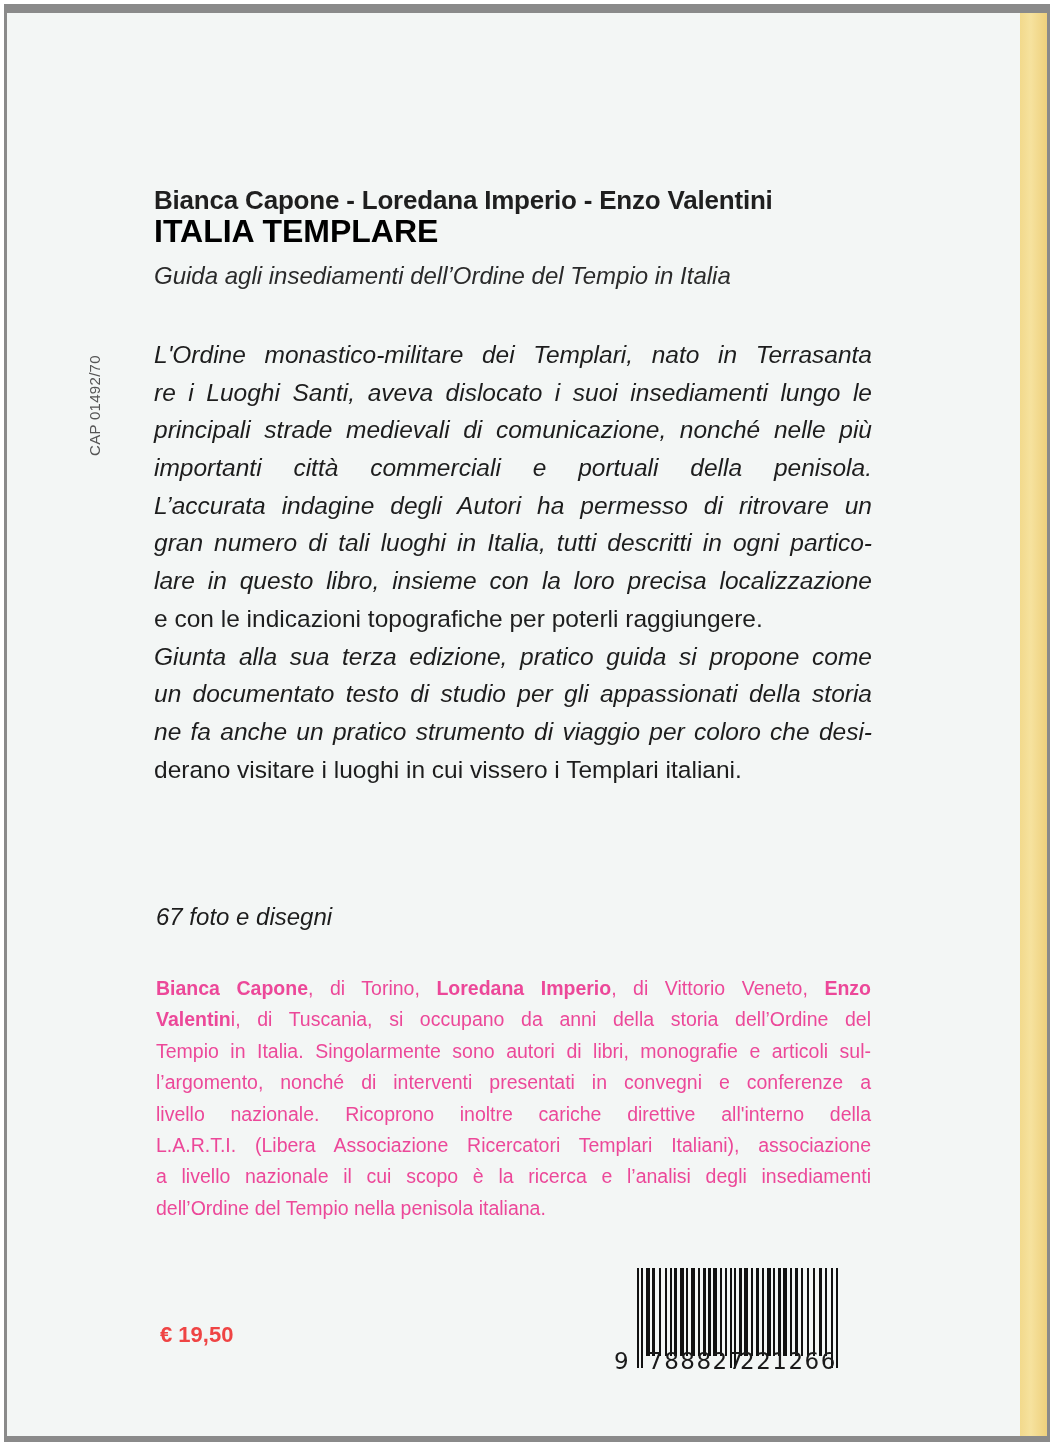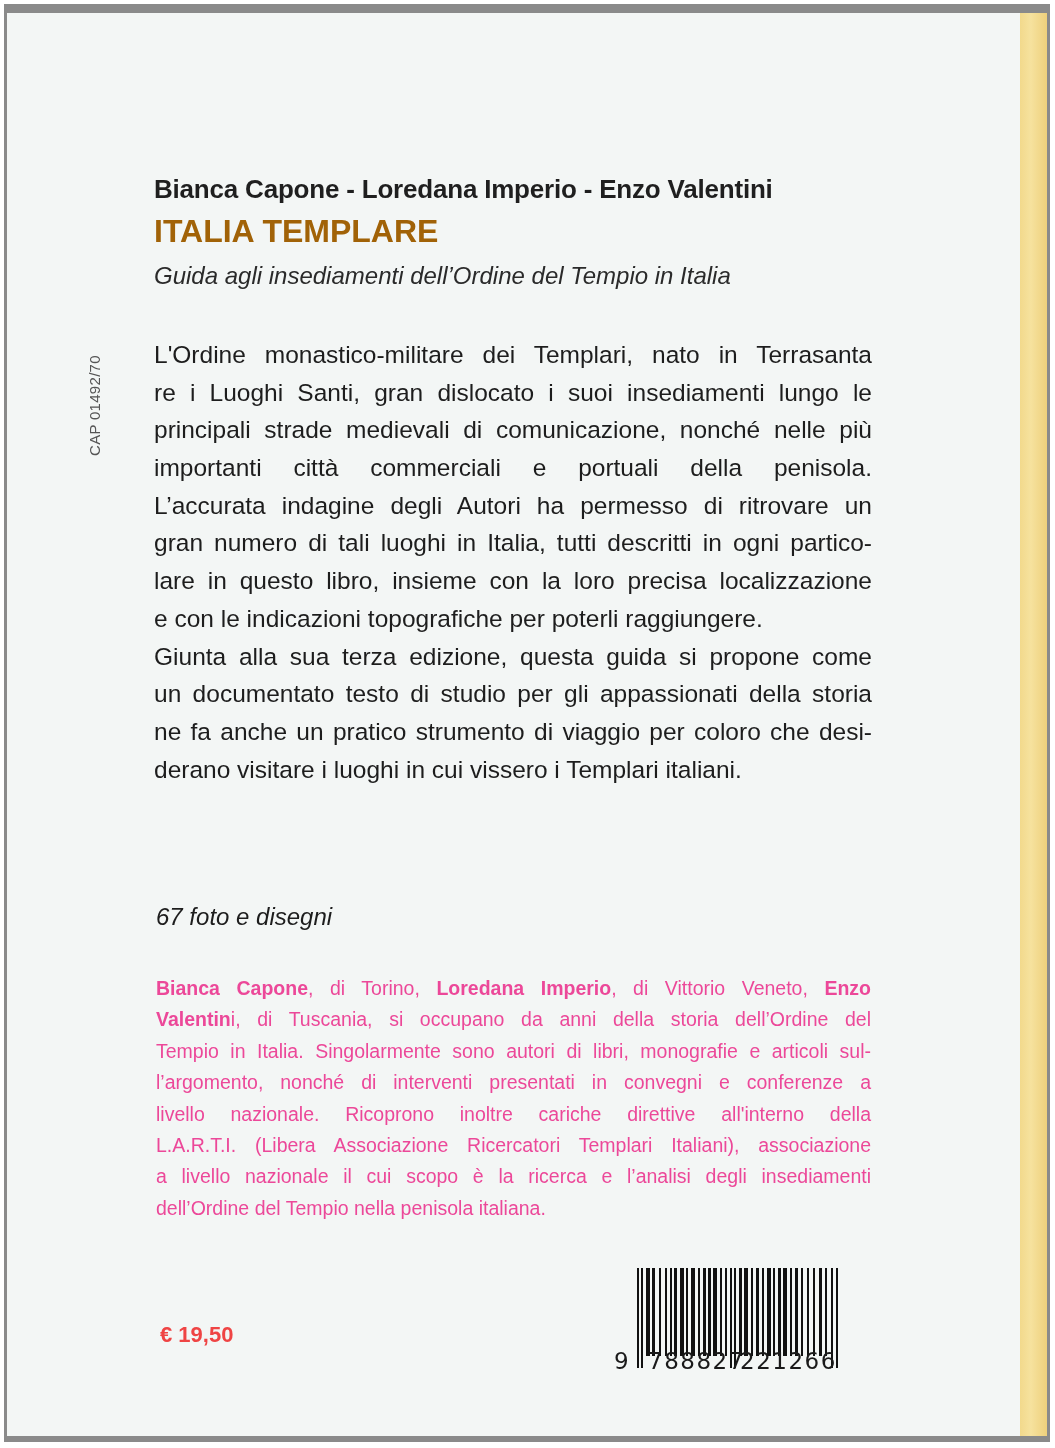--- a/index.html
+++ b/index.html
@@ -21,38 +21,38 @@
   .spine {
     position: absolute; left: 1020px; top: 13px; width: 27px; height: 1423px;
     background: linear-gradient(90deg, #f2d98c 0%, #f6e29e 40%, #eed07c 100%);
   }
   .side-code {
     position: absolute; left: 86px; top: 456px;
     transform-origin: left top; transform: rotate(-90deg);
     font-size: 15px; color: #555; letter-spacing: 0.3px; white-space: nowrap;
   }
   .authors {
-    position: absolute; left: 154px; top: 174px;
+    position: absolute; left: 154px; top: 185px;
     font-size: 26px; font-weight: bold; color: #1f1f1f; white-space: nowrap;
     letter-spacing: -0.2px;
   }
   .title {
     position: absolute; left: 154px; top: 213px;
-    font-size: 32px; font-weight: bold; color: #a16207; white-space: nowrap;
+    font-size: 32px; font-weight: bold; color: #000000; white-space: nowrap;
   }
   .subtitle {
     position: absolute; left: 154px; top: 262px;
     font-size: 24px; font-style: italic; color: #2a2a2a; white-space: nowrap;
   }
   .blurb {
     position: absolute; left: 154px; top: 336px; width: 718px;
     font-size: 24.5px; line-height: 37.7px; color: #1d1d1d;
   }
   .blurb .line { display: block; white-space: nowrap; height: 37.7px; }
-  .blurb .justify { text-align: justify; text-align-last: justify; }
+  .blurb .justify { text-align: justify; text-align-last: justify; font-style: italic; }
   .photos {
     position: absolute; left: 156px; top: 903px;
     font-size: 24px; font-style: italic; color: #1d1d1d; white-space: nowrap; text-align: center;
   }
   .bio {
     position: absolute; left: 156px; top: 973px; width: 715px;
     font-size: 19.5px; line-height: 31.4px; color: #ec4899;
   }
   .bio .line { display: block; white-space: nowrap; height: 31.4px; }
   .bio .justify { text-align: justify; text-align-last: justify; }
@@ -79,28 +79,28 @@
 <div class="spine"></div>
 
 <div class="side-code">CAP 01492/70</div>
 
 <div class="authors">Bianca Capone - Loredana Imperio - Enzo Valentini</div>
 <div class="title">ITALIA TEMPLARE</div>
 <div class="subtitle">Guida agli insediamenti dell’Ordine del Tempio in Italia</div>
 
 <div class="blurb">
   <span class="line justify">L'Ordine monastico-militare dei Templari, nato in Terrasanta</span>
-  <span class="line justify">re i Luoghi Santi, gran dislocato i suoi insediamenti lungo le</span>
+  <span class="line justify">re i Luoghi Santi, aveva dislocato i suoi insediamenti lungo le</span>
   <span class="line justify">principali strade medievali di comunicazione, nonché nelle più</span>
   <span class="line justify">importanti città commerciali e portuali della penisola.</span>
   <span class="line justify">L’accurata indagine degli Autori ha permesso di ritrovare un</span>
   <span class="line justify">gran numero di tali luoghi in Italia, tutti descritti in ogni partico-</span>
   <span class="line justify">lare in questo libro, insieme con la loro precisa localizzazione</span>
   <span class="line">e con le indicazioni topografiche per poterli raggiungere.</span>
-  <span class="line justify">Giunta alla sua terza edizione, questa guida si propone come</span>
+  <span class="line justify">Giunta alla sua terza edizione, pratico guida si propone come</span>
   <span class="line justify">un documentato testo di studio per gli appassionati della storia</span>
   <span class="line justify">ne fa anche un pratico strumento di viaggio per coloro che desi-</span>
   <span class="line">derano visitare i luoghi in cui vissero i Templari italiani.</span>
 </div>
 
 <div class="photos">67 foto e disegni</div>
 
 <div class="bio">
   <span class="line justify"><b>Bianca Capone</b><span>, di Torino, </span><b>Loredana Imperio</b><span>, di Vittorio Veneto, </span><b>Enzo</b></span>
   <span class="line justify"><b>Valentin</b><span>i</span><span>, di Tuscania, si occupano da anni della storia dell’Ordine del</span></span>

